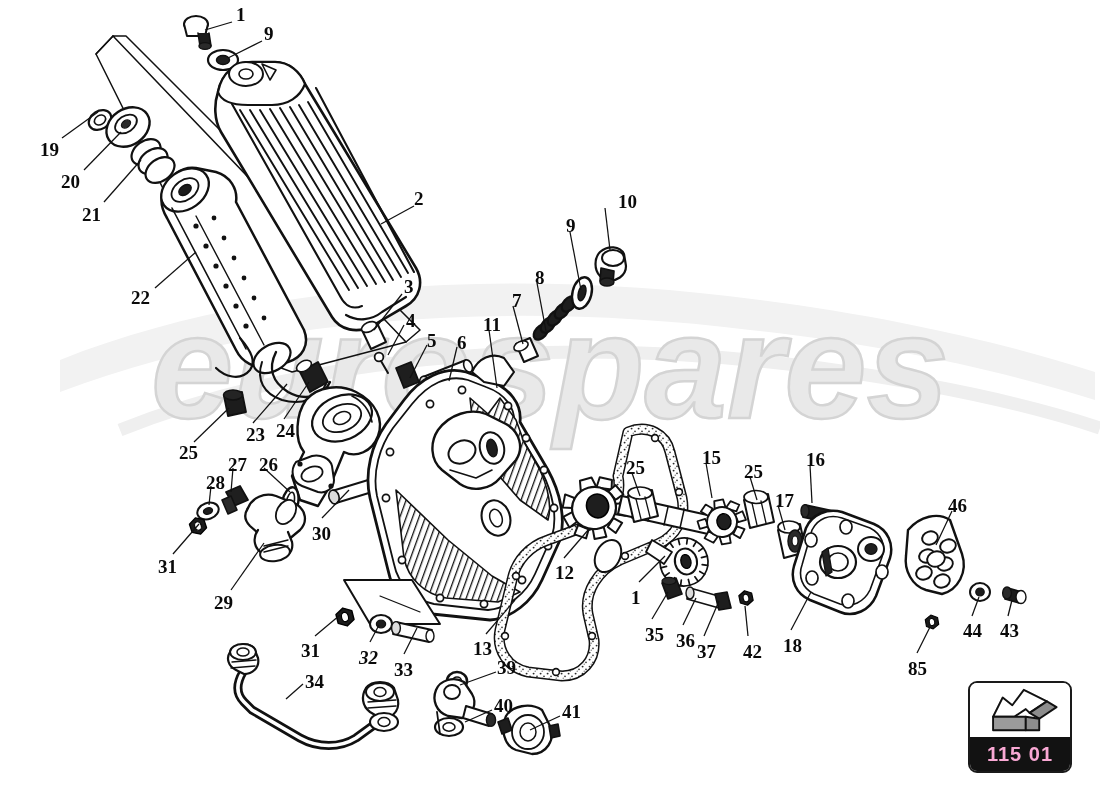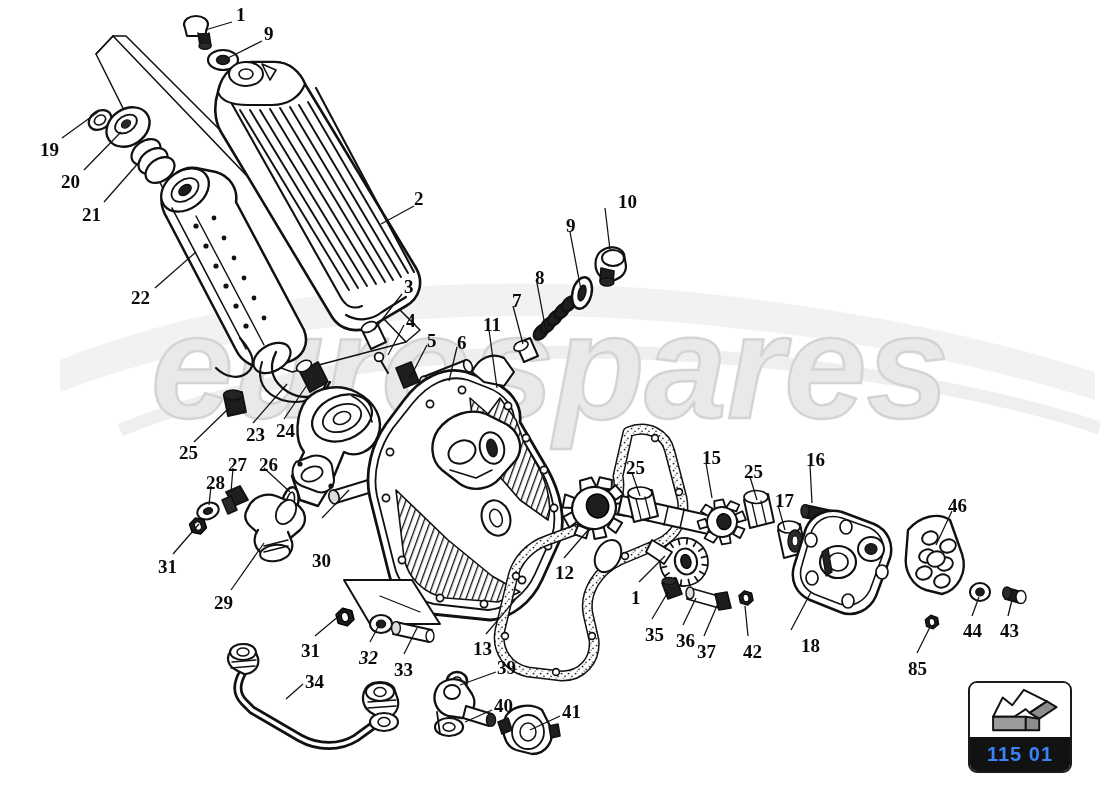--- a/index.html
+++ b/index.html
@@ -33,21 +33,21 @@
     border:2px solid #1a1a1a;
     border-radius:9px;
     overflow:hidden;
     box-sizing:border-box;
   }
   .codebox .pic{
     position:absolute;left:0;top:0;right:0;height:56px;background:#fff;
   }
   .codebox .bar{
     position:absolute;left:0;right:0;bottom:0;height:34px;background:#121212;
-    color:#3b82f6;display:flex;align-items:center;justify-content:center;
+    color:#f9a8d4;display:flex;align-items:center;justify-content:center;
     font-family:"Liberation Sans", sans-serif;font-weight:bold;font-size:20px;
     letter-spacing:1px;
   }
 </style>
 </head>
 <body>
 
 <div id="stage">
   <div id="artboard">
 
@@ -675,34 +675,34 @@
         <div class="callout" style="left: 566px; top: 216px;">9</div>
         <div class="callout" style="left: 596px; top: 192px; margin-left: 22px;">10</div>
         <div class="callout" style="left: 179px; top: 443px;">25</div>
         <div class="callout" style="left: 246px; top: 425px;">23</div>
         <div class="callout" style="left: 276px; top: 421px;">24</div>
         <div class="callout" style="left: 228px; top: 455px;">27</div>
         <div class="callout" style="left: 259px; top: 455px;">26</div>
         <div class="callout" style="left: 206px; top: 473px;">28</div>
         <div class="callout" style="left: 158px; top: 557px;">31</div>
         <div class="callout" style="left: 214px; top: 593px;">29</div>
-        <div class="callout" style="left: 312px; top: 524px; margin-top: 27px;">30</div>
+        <div class="callout" style="left: 312px; top: 524px;">30</div>
         <div class="callout" style="left: 555px; top: 563px; text-align: center;">12</div>
         <div class="callout" style="left: 626px; top: 458px;">25</div>
         <div class="callout" style="left: 702px; top: 448px;">15</div>
         <div class="callout" style="left: 744px; top: 462px;">25</div>
         <div class="callout" style="left: 806px; top: 450px;">16</div>
         <div class="callout" style="left: 775px; top: 491px;">17</div>
         <div class="callout" style="left: 631px; top: 588px;">1</div>
         <div class="callout" style="left: 473px; top: 639px;">13</div>
         <div class="callout" style="left: 645px; top: 625px;">35</div>
         <div class="callout" style="left: 676px; top: 631px;">36</div>
         <div class="callout" style="left: 697px; top: 642px;">37</div>
         <div class="callout" style="left: 743px; top: 642px;">42</div>
-        <div class="callout" style="left: 801px; top: 636px;">18</div>
+        <div class="callout" style="left: 783px; top: 636px;">18</div>
         <div class="callout" style="left: 948px; top: 496px;">46</div>
         <div class="callout" style="left: 963px; top: 621px;">44</div>
         <div class="callout" style="left: 1000px; top: 621px;">43</div>
         <div class="callout" style="left: 908px; top: 659px;">85</div>
         <div class="callout" style="left: 301px; top: 641px;">31</div>
         <div class="callout" style="left: 359px; top: 648px; font-style: italic;">32</div>
         <div class="callout" style="left: 394px; top: 660px;">33</div>
         <div class="callout" style="left: 305px; top: 672px;">34</div>
         <div class="callout" style="left: 497px; top: 658px;">39</div>
         <div class="callout" style="left: 494px; top: 696px;">40</div>

